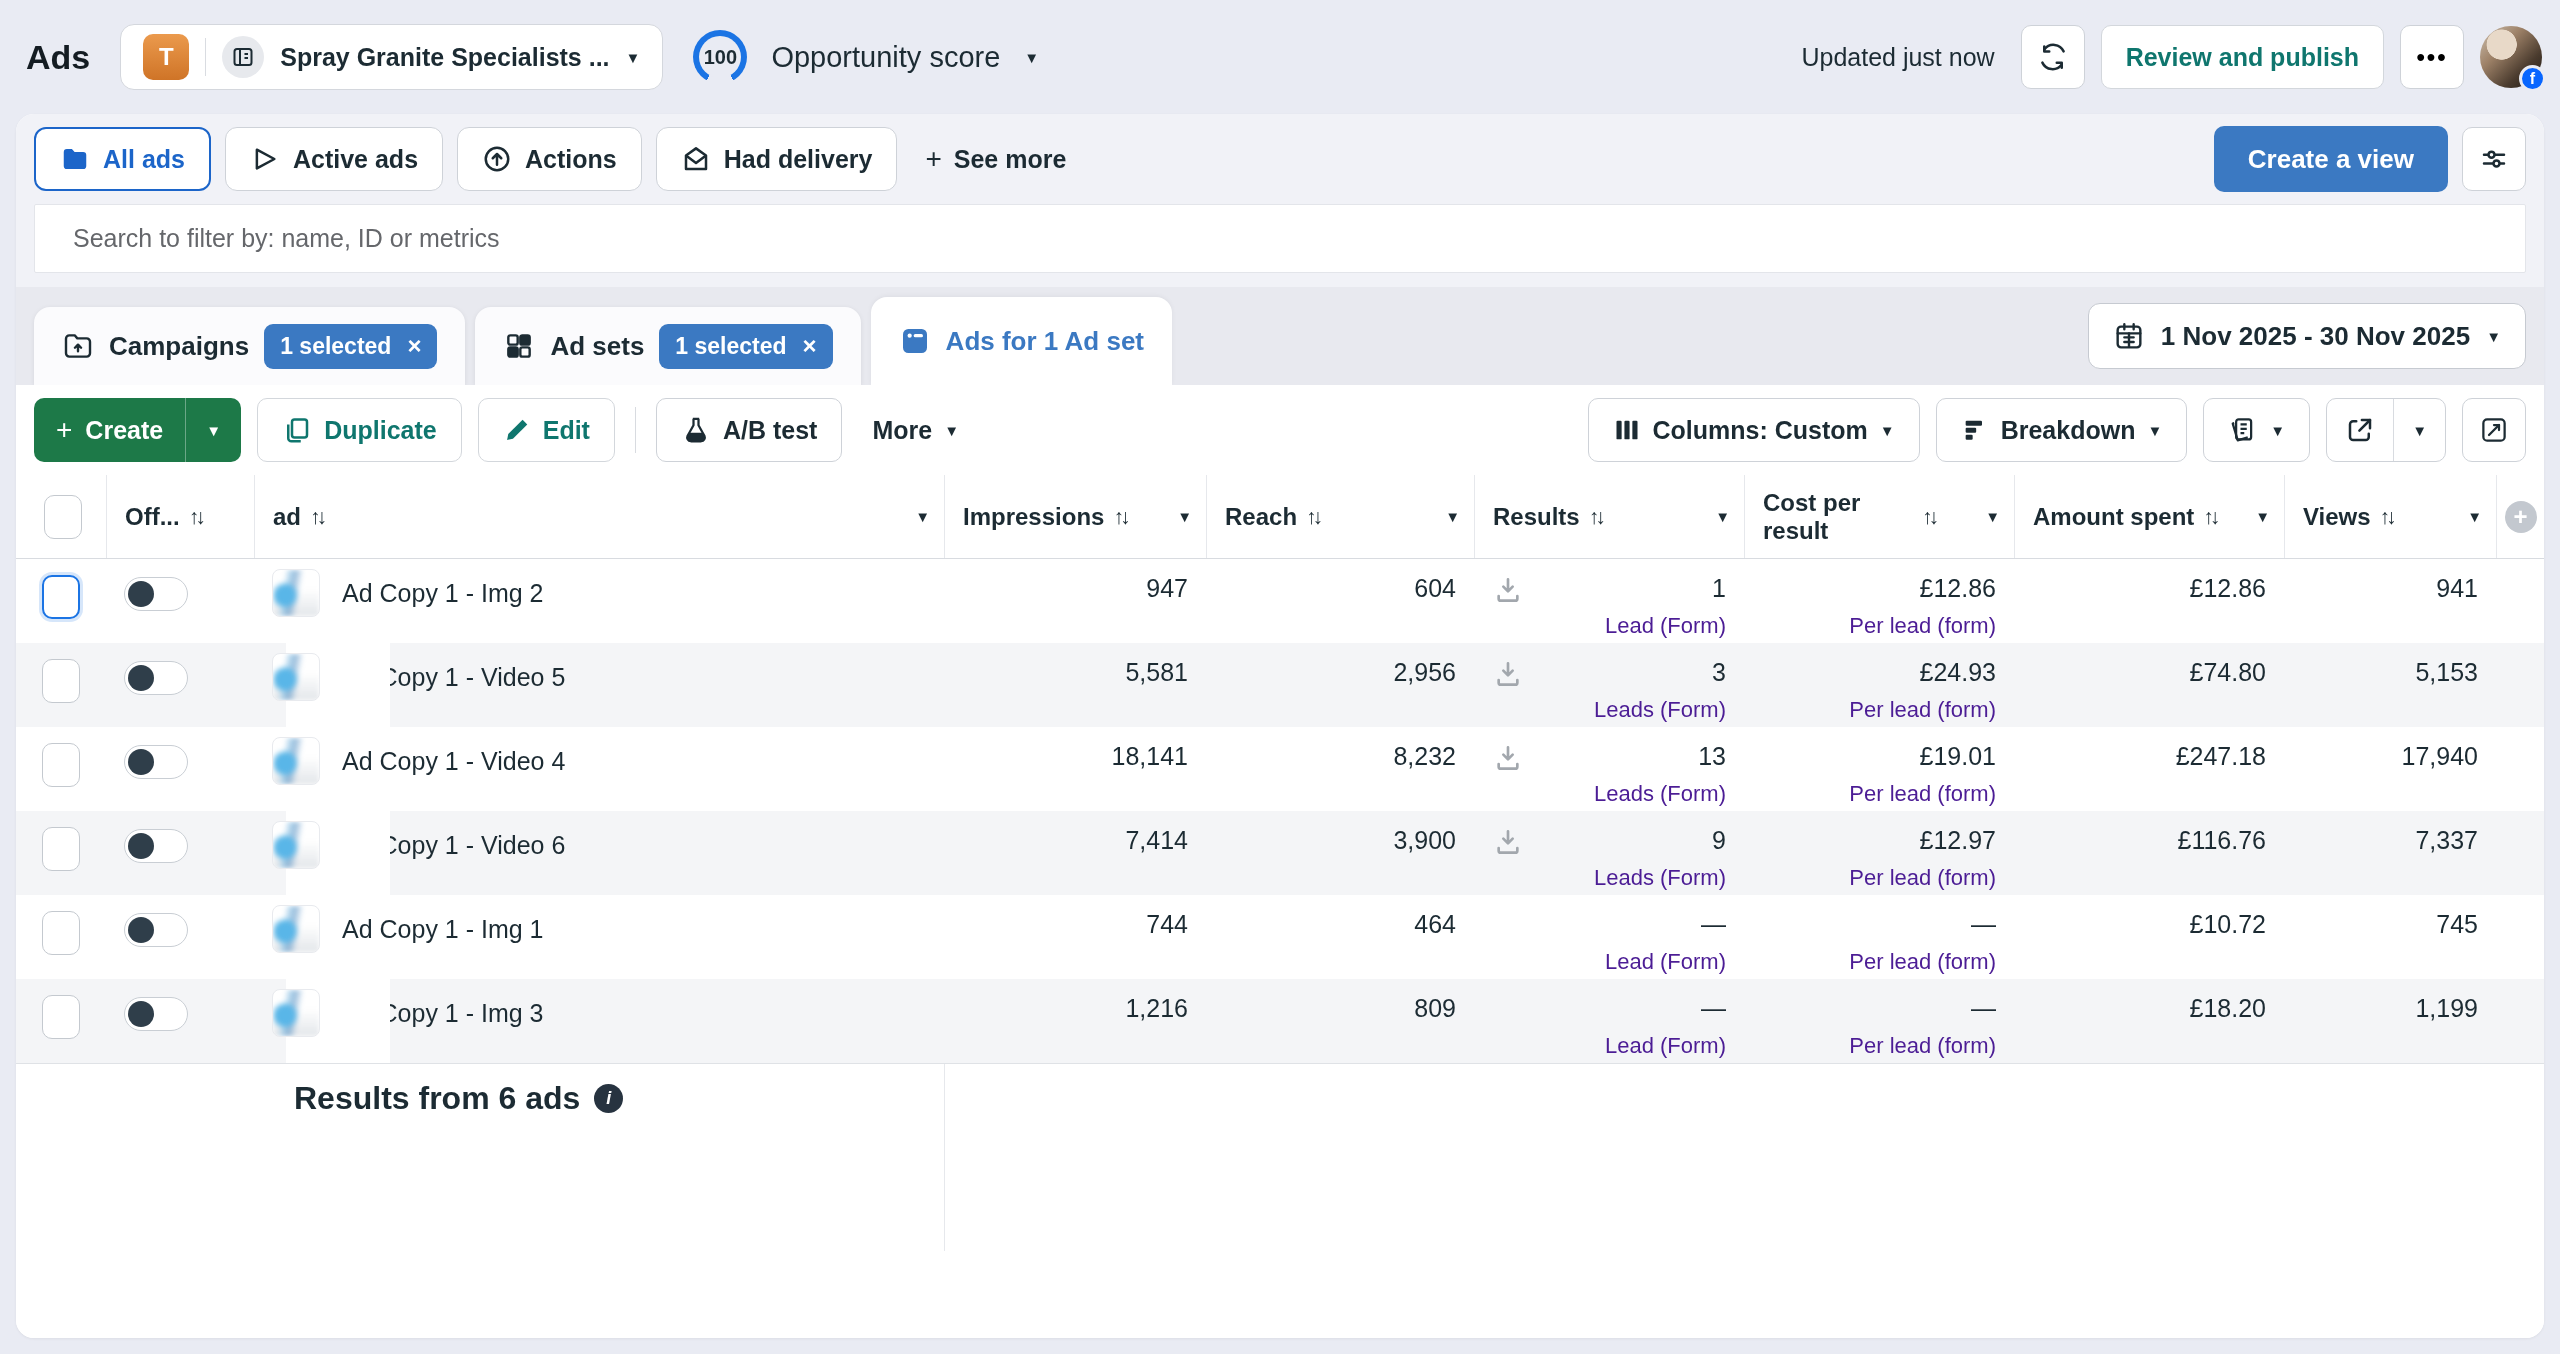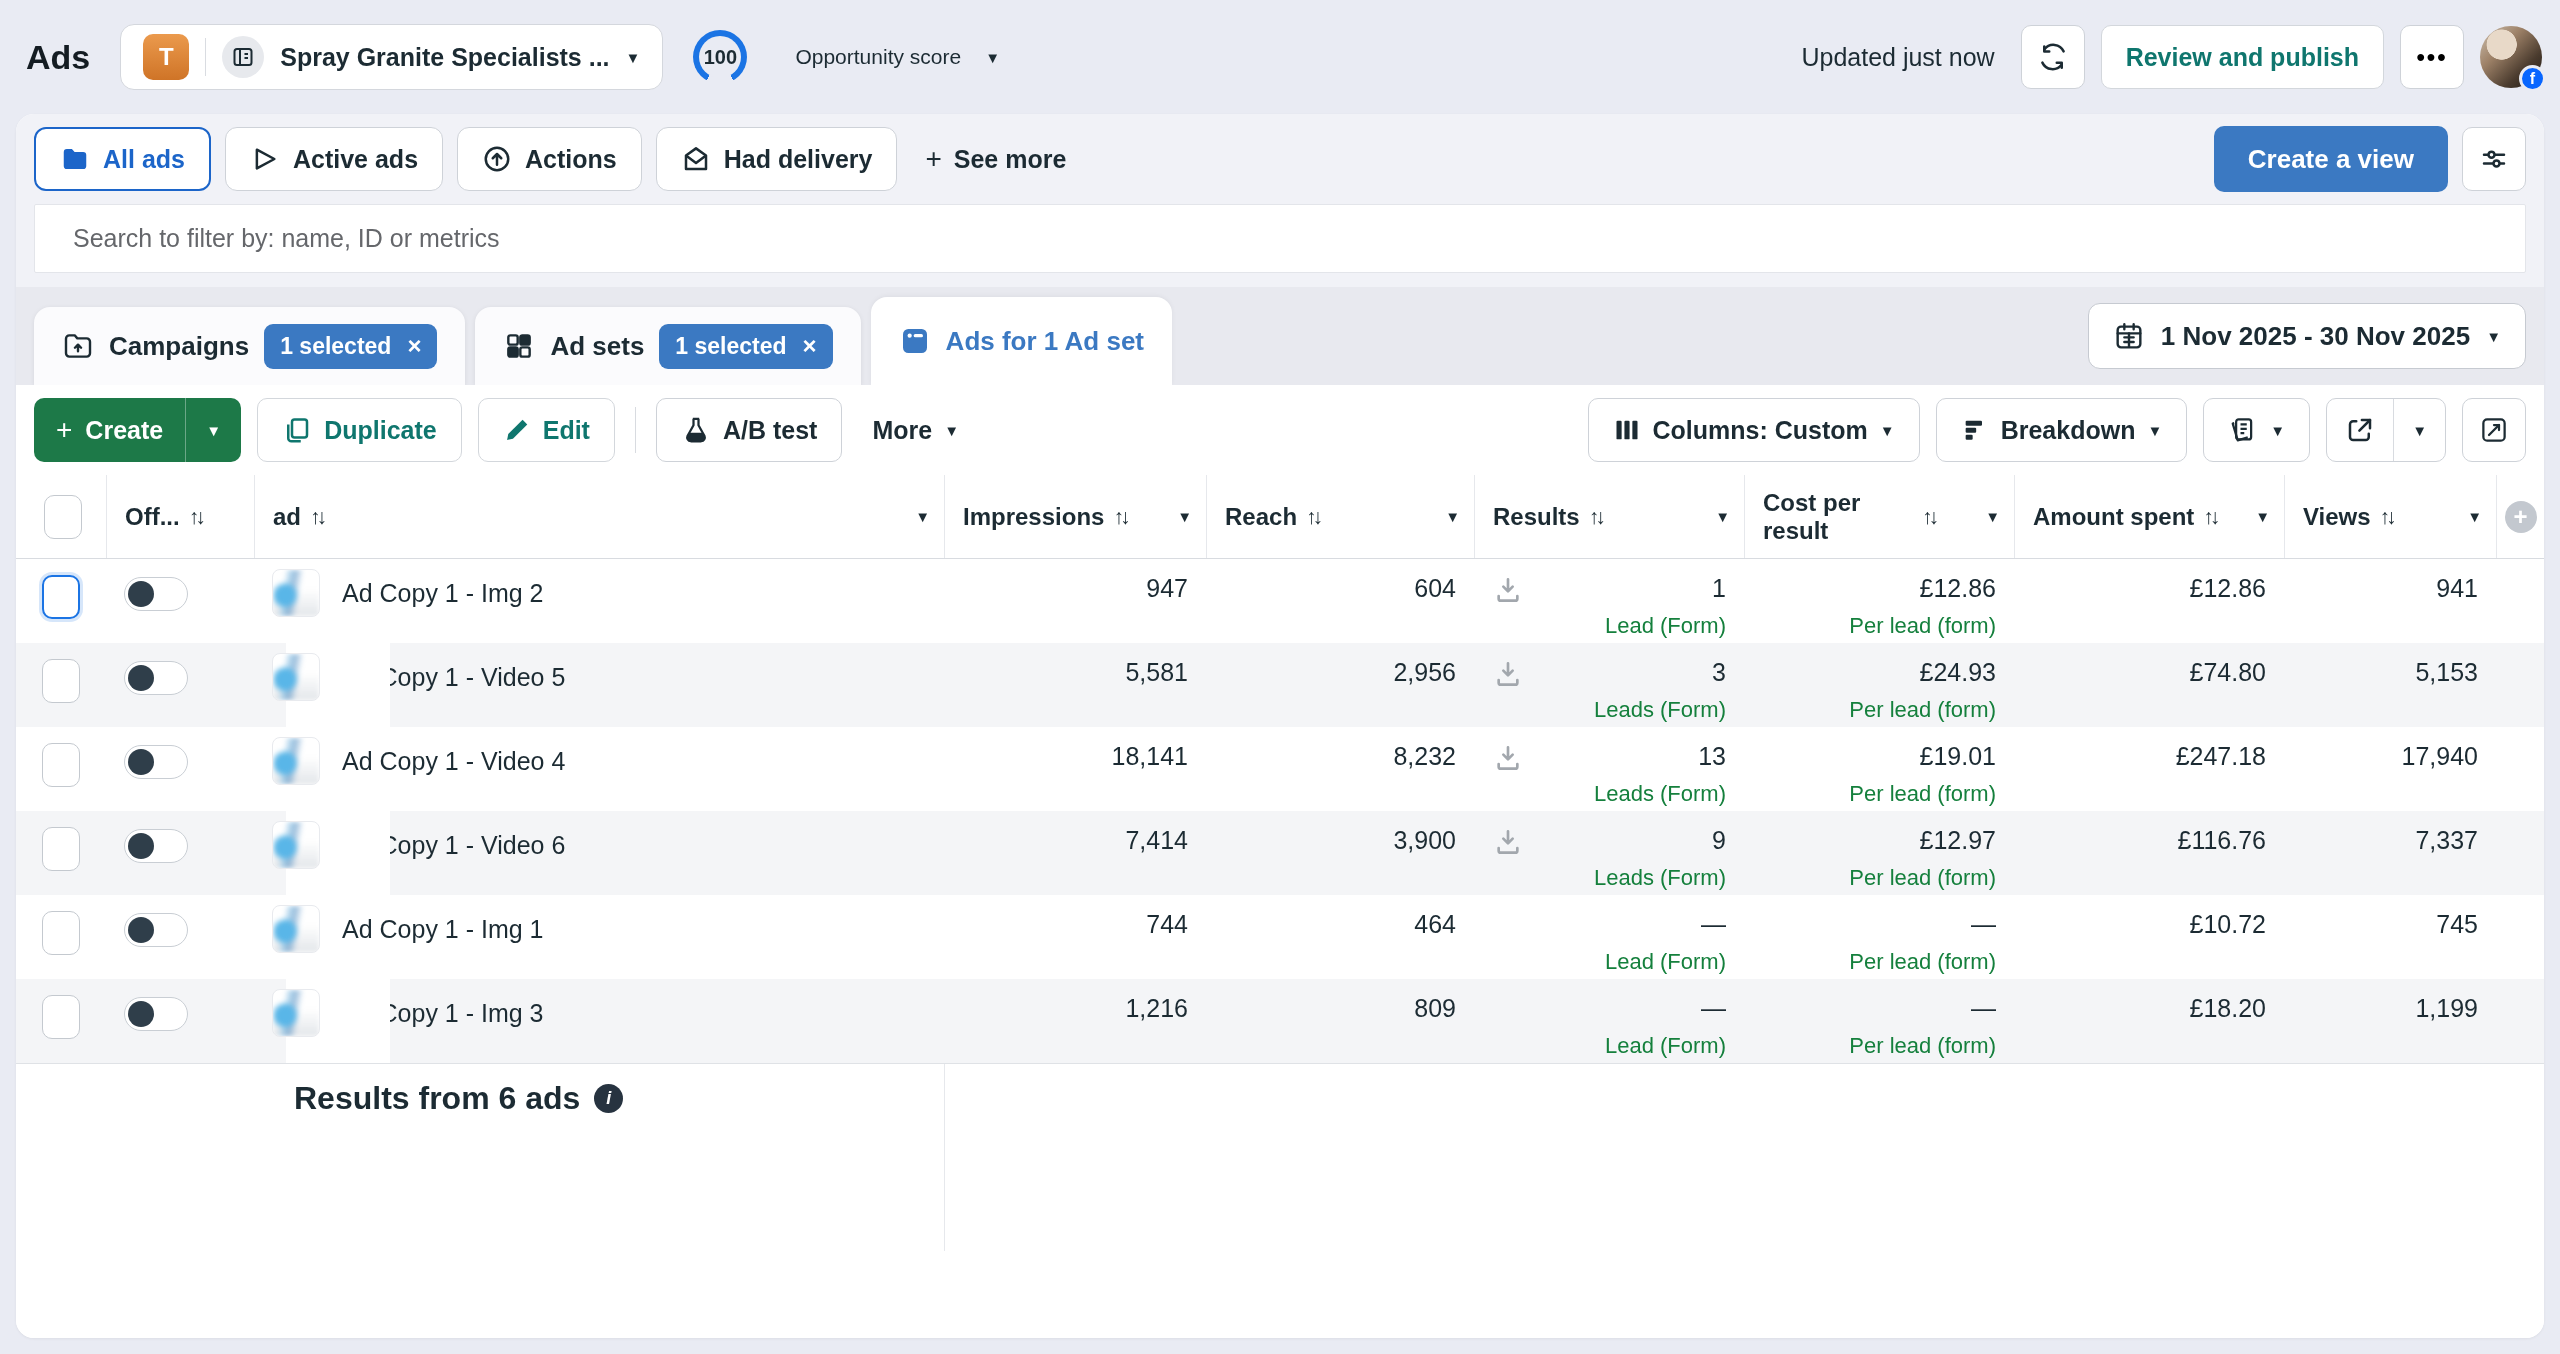--- a/index.html
+++ b/index.html
@@ -18,21 +18,21 @@
   .pill-divider { width:1px; height:38px; background:#d9dce1; }
   .page-circle { width:42px; height:42px; border-radius:50%; background:#e7e9ed; display:flex; align-items:center; justify-content:center; }
   .account-name { font-size:25px; font-weight:600; }
   .caret { font-size:15px; color:#1c2b33; line-height:1; }
   .opp-score { display:flex; align-items:center; gap:24px; cursor:pointer;justify-content:center; }
   .score-ring { width:54px; height:54px; border-radius:50%;
                 background:conic-gradient(from 210deg, var(--focus-blue,#1b74e4) 0 300deg, transparent 300deg 360deg);
                 display:flex; align-items:center; justify-content:center; }
   .score-inner { width:42px; height:42px; border-radius:50%; background:#e9ebf3; display:flex; align-items:center; justify-content:center;
                  font-size:20px; font-weight:700; }
-  .opp-label { font-size:21px; font-weight:400;margin-left:24px; }
+  .opp-label { font-size:29px; font-weight:400; }
   .topbar-right { display:flex; align-items:center; gap:16px; }
   .updated { font-size:25px; margin-right:10px; }
   .icon-btn { width:64px; height:64px; border:1.5px solid #ced2d8; border-radius:10px; background:#fff;
               display:flex; align-items:center; justify-content:center; cursor:pointer; }
   .btn { height:64px; border-radius:10px; border:1.5px solid #ced2d8; background:#fff; font-size:25px; font-weight:600;
          color:#1c2b33; display:inline-flex; align-items:center; gap:12px; padding:0 24px; cursor:pointer;
          font-family:inherit; }
   .btn.disabled { color:#0f766e; border-color:#d3d7dc; }
   .dots { font-size:24px; letter-spacing:2px; font-weight:700; }
   .avatar { width:62px; height:62px; border-radius:50%; position:relative; cursor:pointer;
@@ -117,21 +117,21 @@
              background:radial-gradient(circle at 26% 55%, #59b6e8 0 20%, transparent 34%),
                         linear-gradient(100deg, transparent 22%, rgba(125,185,225,.6) 34%, rgba(55,125,185,.5) 42%, transparent 58%),
                         linear-gradient(0deg, rgba(175,185,195,.35), rgba(255,255,255,0) 60%);
              filter:blur(2px); }
   .ad-name { font-size:25px; padding-top:10px; color:#1c2b33; cursor:pointer; white-space:nowrap; overflow:hidden; text-overflow:ellipsis; }
   .c-num { justify-content:flex-end; font-size:25px; }
   .c-two { justify-content:space-between; }
   .dl { width:32px; height:32px; flex:none; cursor:pointer; margin-top:-2px; }
   .val-col { display:flex; flex-direction:column; align-items:flex-end; gap:14px; }
   .val { font-size:25px; line-height:1; }
-  .sub { font-size:22px; color:#15803d; line-height:1; }
+  .sub { font-size:22px; color:#4c1d95; line-height:1; }
 
   .tfoot { height:70px; border-top:1px solid #dfe2e6; display:flex; align-items:center; padding-left:278px; gap:14px;
            position:relative; }
   .tfoot::after { content:''; position:absolute; left:928px; top:0; bottom:0; width:1px; background:#e6e8ec; }
   .foot-text { font-size:32px; font-weight:600; }
   .info-dot { width:29px; height:29px; border-radius:50%; background:#273340; color:#fff; font-size:18px; font-weight:700;
               display:inline-flex; align-items:center; justify-content:center; font-style:italic; }
   .below { flex:1; position:relative; }
   .below::before { content:''; position:absolute; left:928px; top:0; height:118px; width:1px; background:#e6e8ec; }
 

